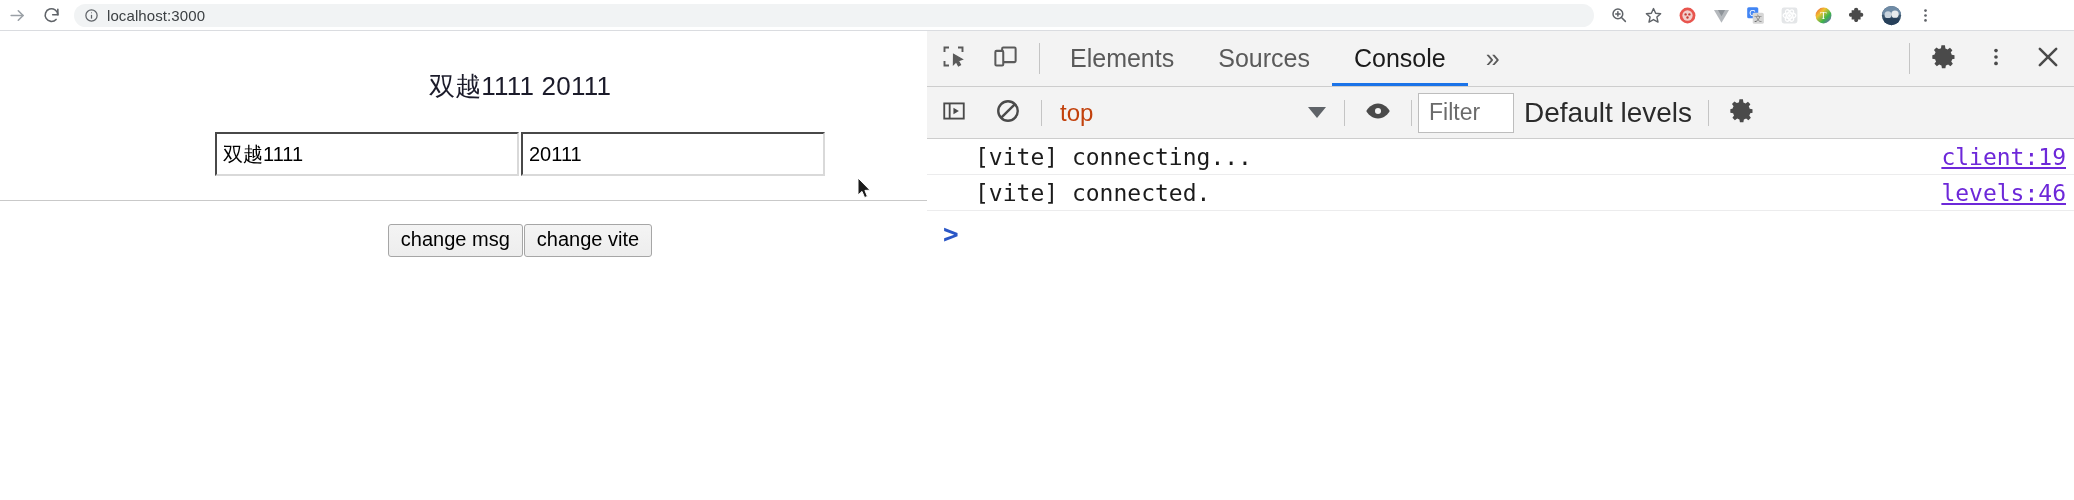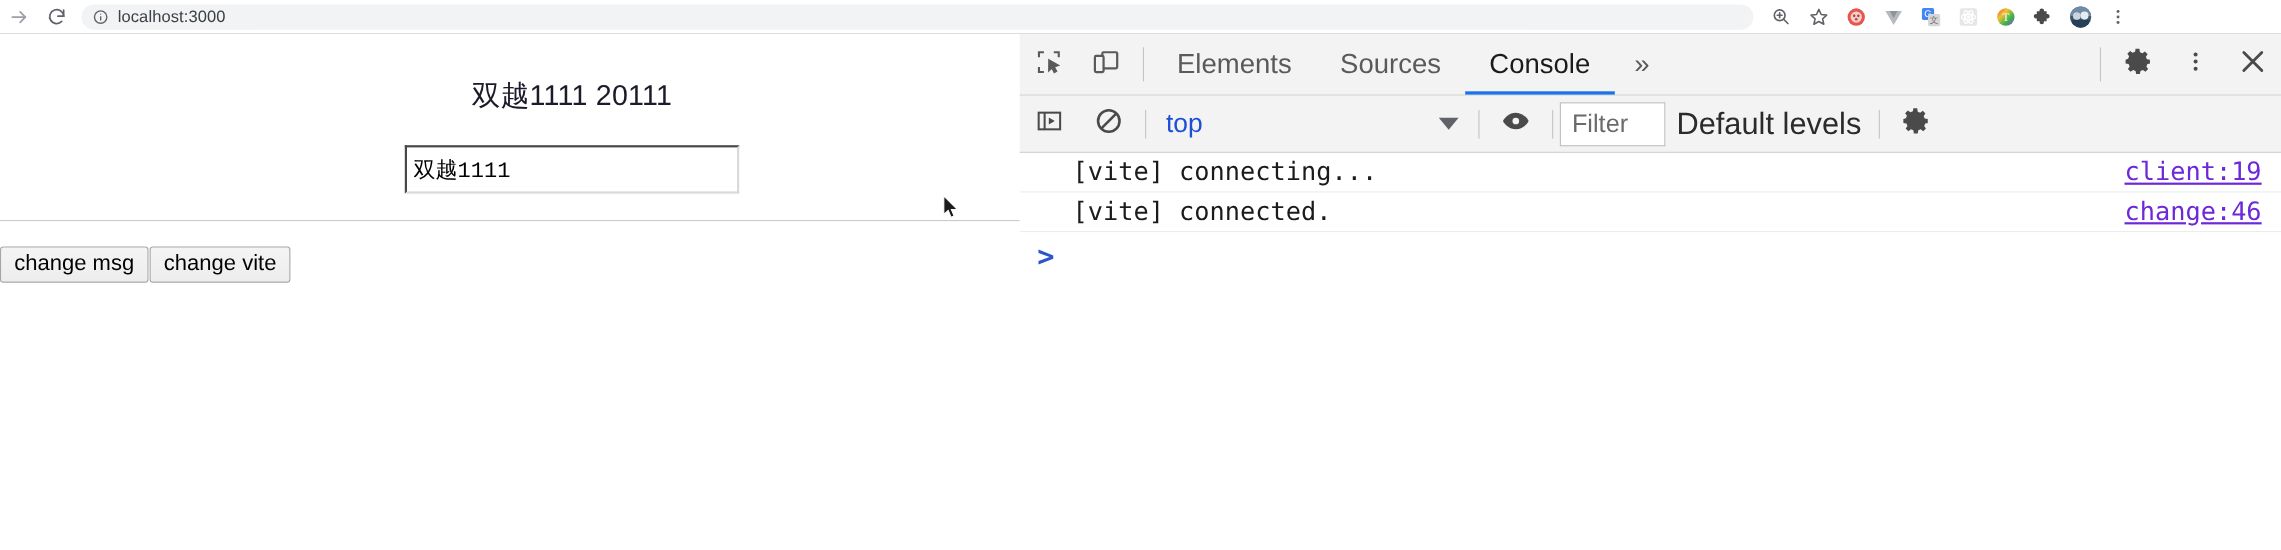--- a/index.html
+++ b/index.html
@@ -79,35 +79,35 @@
   }
   .txt-input {
     width: 304px;
     height: 37px;
     font-size: 20px;
     padding: 20px 6px;
     border: 2px inset #d4d4d4;
     border-color: #9c9c9c #d9d9d9 #d9d9d9 #9c9c9c;
     background: #ffffff;
     color: #000;
-    font-family: Liberation Mono, monospace;
+    font-family: Liberation Sans, sans-serif;
     outline: none;
   }
   .txt-input + .txt-input { margin-left: 2px; }
 
   .hr {
     border: none;
     border-top: 1px solid #c9c9c9;
     margin: 24px 0 0 0;
     width: 100%;
   }
 
   .btn-row {
     display: flex;
-    justify-content: flex-start;
+    justify-content: center;
     margin-top: 23px;
   }
   .std-btn {
     font-size: 20px;
     font-family: "Liberation Sans", sans-serif;
     padding: 3px 12px 5px;
     background: linear-gradient(#f4f4f4, #ededed);
     border: 1px solid #a6a6a6;
     border-radius: 3px;
     color: #000;
@@ -191,21 +191,21 @@
     background: #c4c4c4;
     margin: 0 6px;
     flex: 0 0 auto;
   }
   .ctx-select {
     display: flex; align-items: center;
     flex: 0 0 auto;
     width: 290px;
     padding-left: 12px;
   }
-  .ctx-label { font-size: 24px; color: #1d4ed8; flex: 1 1 auto; }
+  .ctx-label { font-size: 24px; color: #c2410c; flex: 1 1 auto; }
   .caret-dn {
     width: 0; height: 0;
     border-left: 9px solid transparent;
     border-right: 9px solid transparent;
     border-top: 11px solid #5f6368;
     margin-right: 12px;
   }
   .filter-box {
     background: #ffffff;
     border: 1px solid #bdbdbd;
@@ -229,21 +229,21 @@
     flex: 1 1 auto;
     background: #ffffff;
     overflow: hidden;
     position: relative;
   }
   .msg-row {
     display: flex; align-items: center;
     min-height: 36px;
     border-bottom: 1px solid #ececed;
     padding-left: 48px;
-    padding-right: 18px;
+    padding-right: 8px;
   }
   .msg-text {
     font-family: "DejaVu Sans Mono", monospace;
     font-size: 23px;
     color: #1b1b1b;
     flex: 1 1 auto;
     white-space: pre;
   }
   .msg-src {
     font-family: "DejaVu Sans Mono", monospace;
@@ -411,20 +411,21 @@
 
     </div>
   </div>
 
   <div class="viewport">
 
     <div class="page-title">双越1111 20111</div>
 
     <div class="input-row">
       <input class="txt-input" type="text" value="双越1111" style="">
+      <input class="txt-input" type="text" value="20111" style="">
     </div>
 
     <hr class="hr">
 
     <div class="btn-row">
       <button class="std-btn">change msg</button>
       <button class="std-btn">change vite</button>
     </div>
 
     <div class="cursor-arrow">
@@ -557,21 +558,21 @@
 
     <div class="console-body">
 
       <div class="msg-row">
         <span class="msg-text">[vite] connecting...</span>
         <span class="msg-src">client:19</span>
       </div>
 
       <div class="msg-row">
         <span class="msg-text">[vite] connected.</span>
-        <span class="msg-src">change:46</span>
+        <span class="msg-src">levels:46</span>
       </div>
 
       <div class="prompt-row">
         <span class="prompt-caret">&gt;</span>
       </div>
 
     </div>
 
   </div>
 </div>

